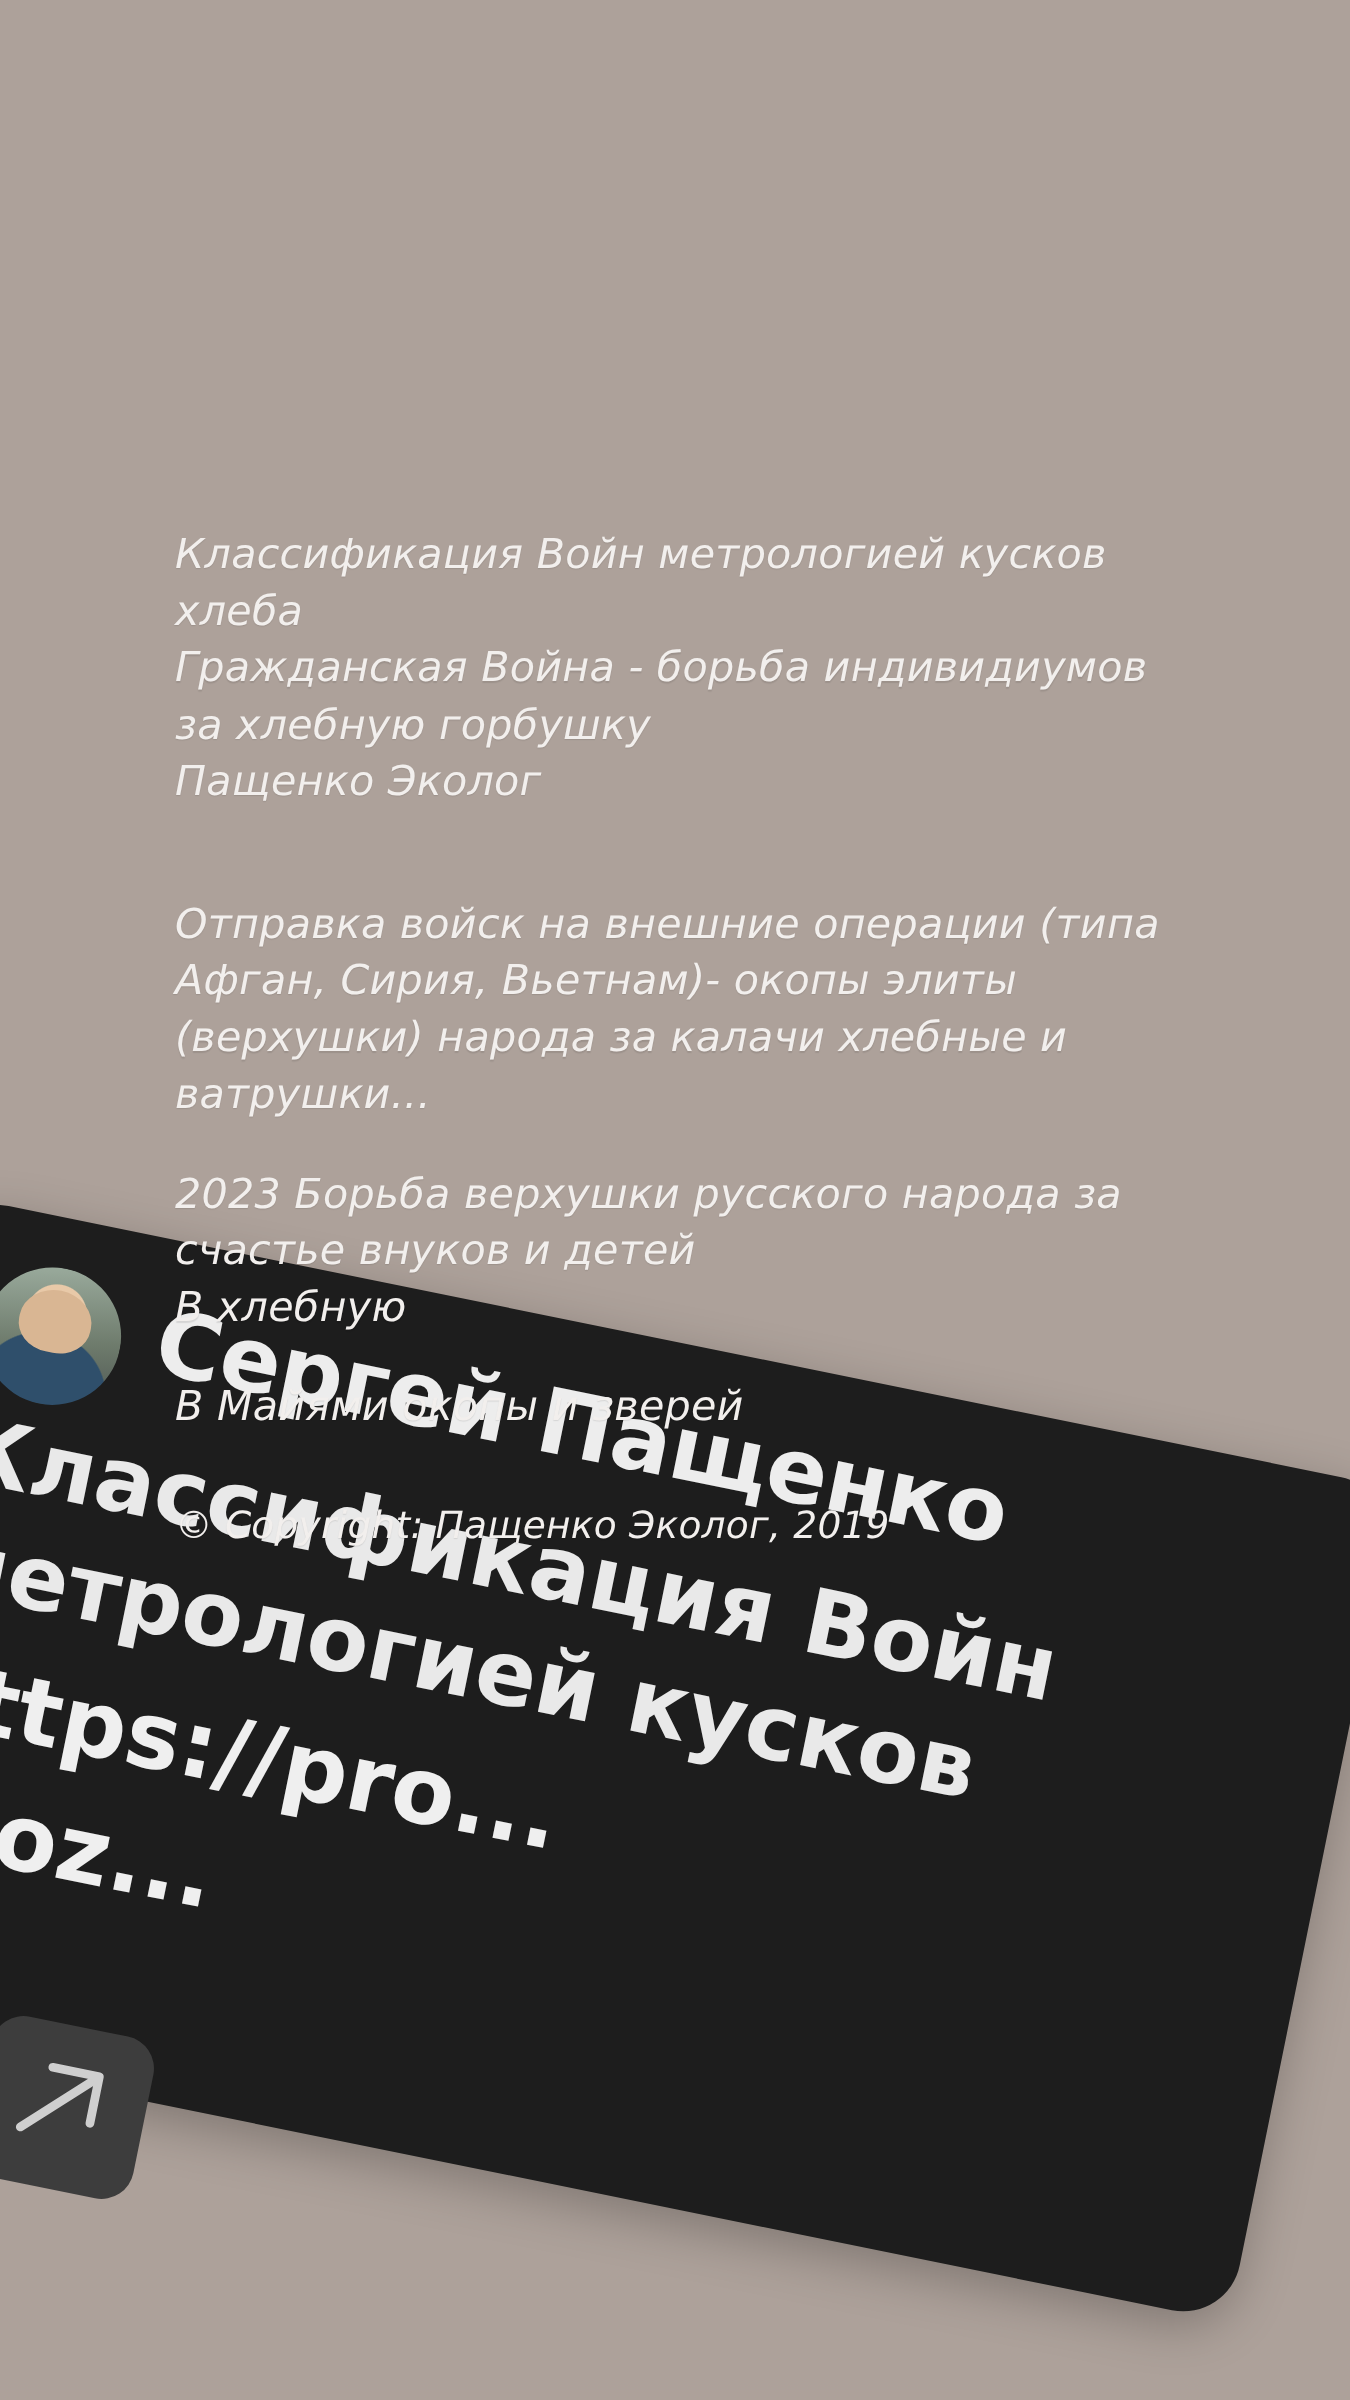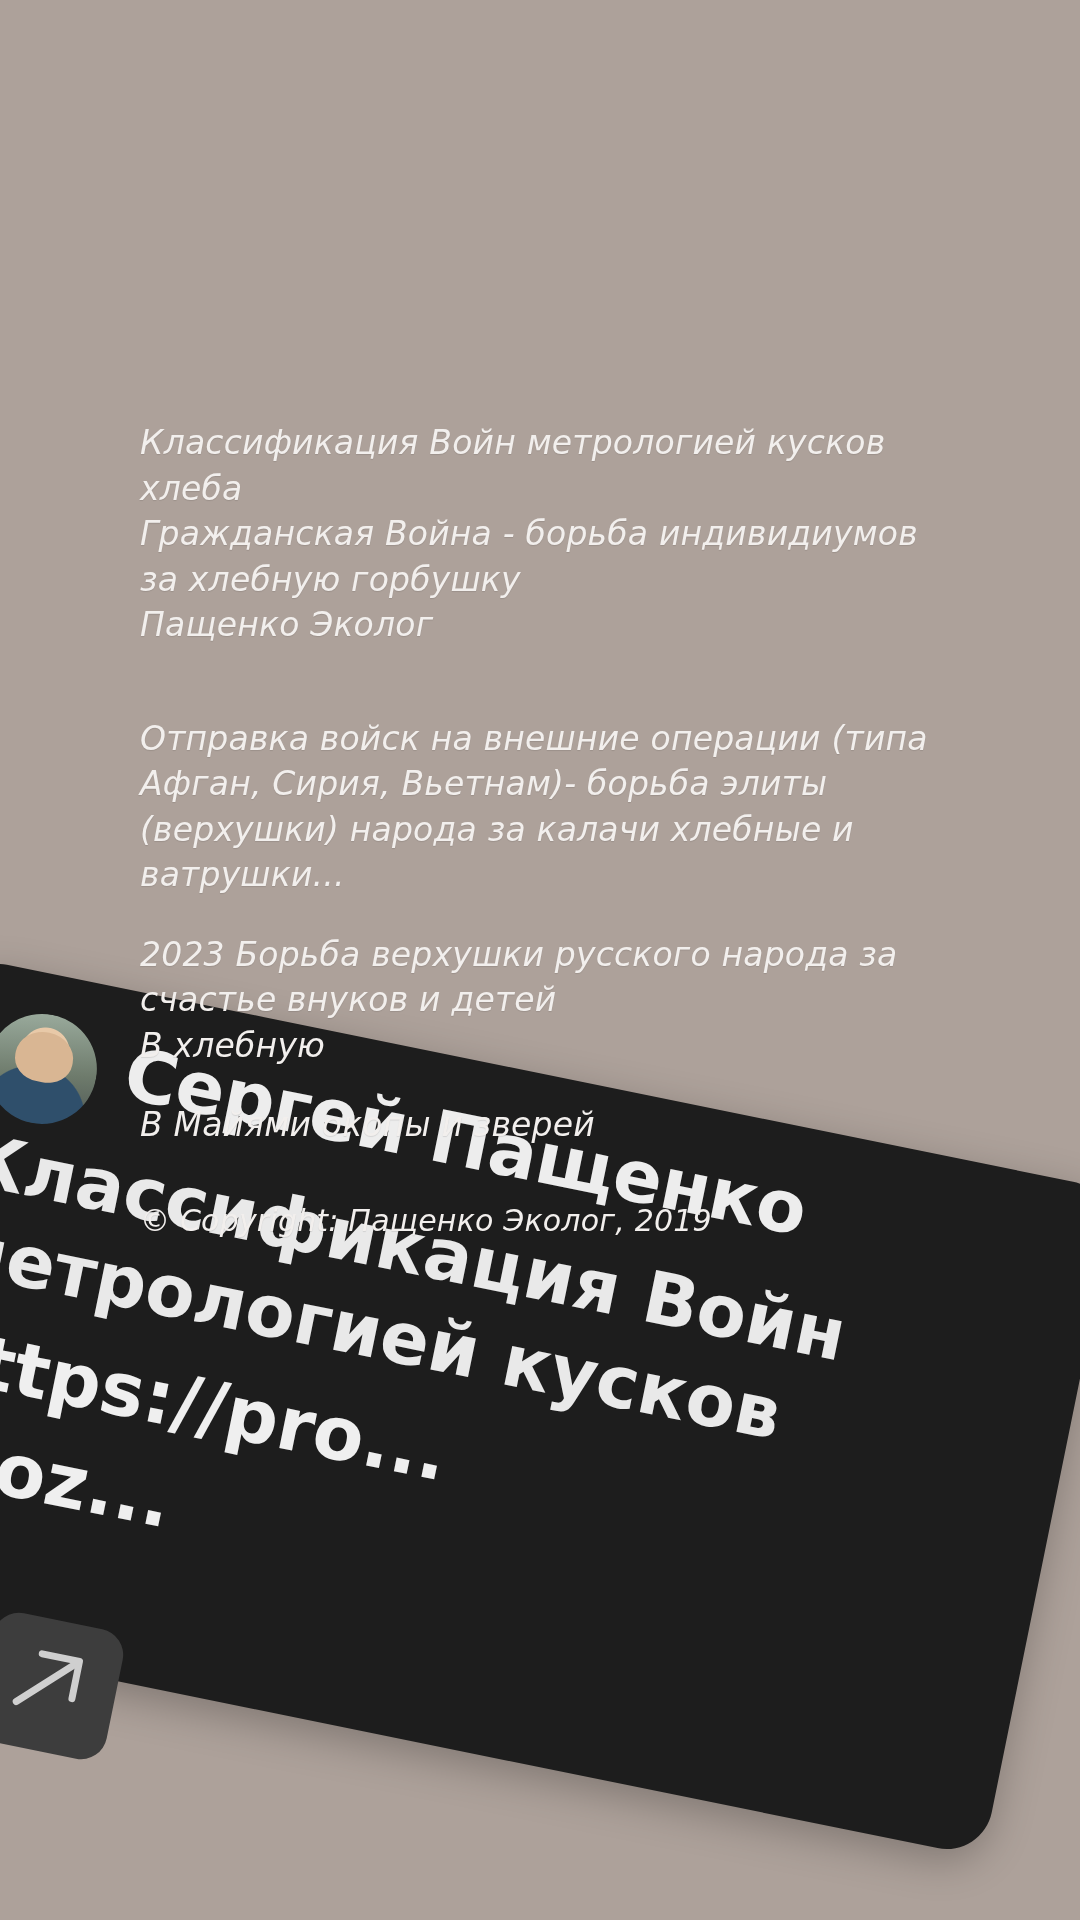--- a/index.html
+++ b/index.html
@@ -171,20 +171,20 @@
     </g>
   </svg>
 </div>
 
 <div id="story-text">
   <p>Классификация Войн метрологией кусков хлеба</p>
   <p>Гражданская Война - борьба индивидиумов за хлебную горбушку</p>
   <p>Пащенко Эколог</p>
   <div class="gap"></div>
   <div class="gap"></div>
-  <p>Отправка войск на внешние операции (типа Афган, Сирия, Вьетнам)- борьба элиты (верхушки) народа за калачи хлебные и ватрушки...</p>
+  <p>Отправка войск на внешние операции (типа Афган, Сирия, Вьетнам)- окопы элиты (верхушки) народа за калачи хлебные и ватрушки...</p>
   <div class="gap"></div>
   <p>2023 Борьба верхушки русского народа за счастье внуков и детей</p>
   <p>В хлебную</p>
   <div class="gap"></div>
   <p>В Майями окопы и зверей</p>
   <p class="copyright">© Copyright: Пащенко Эколог, 2019</p>
 </div>
 
 </body></html>

